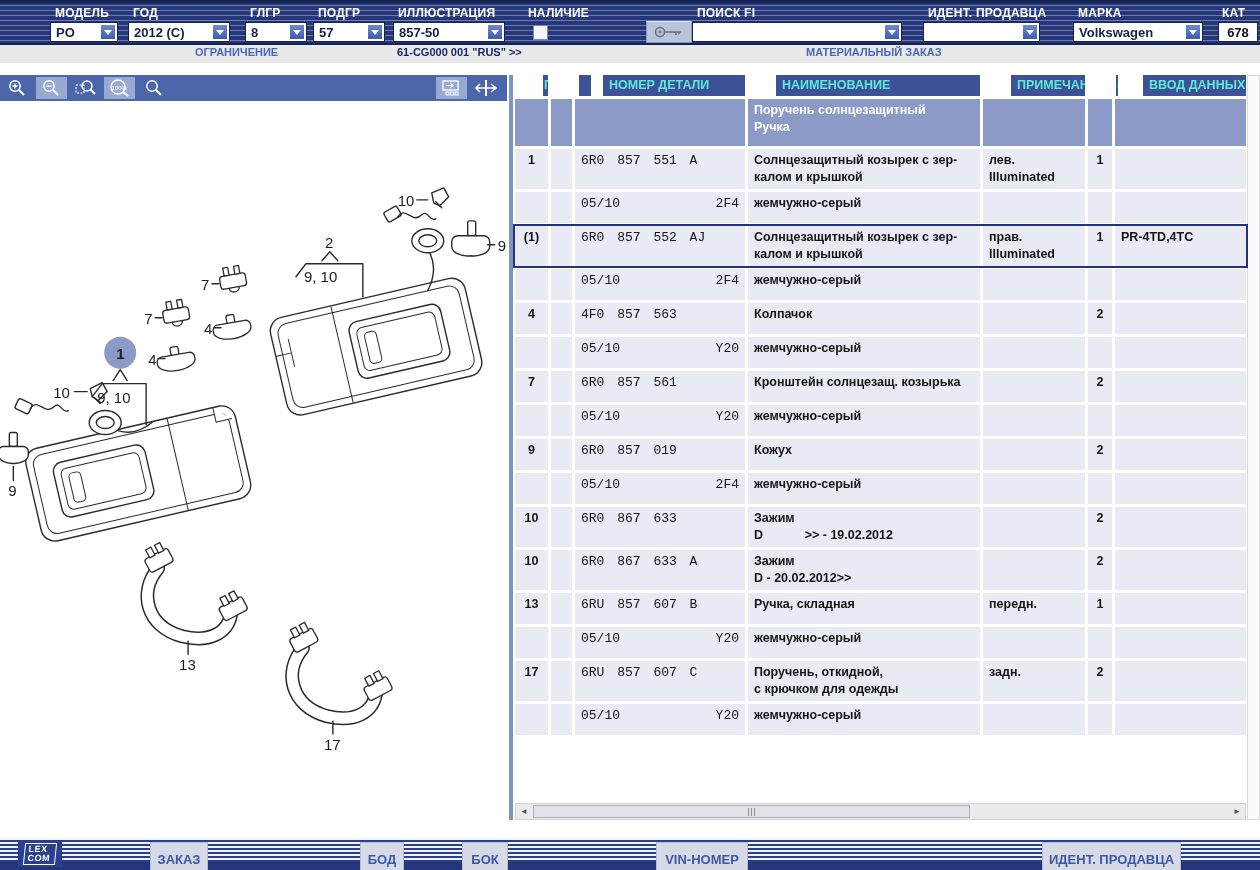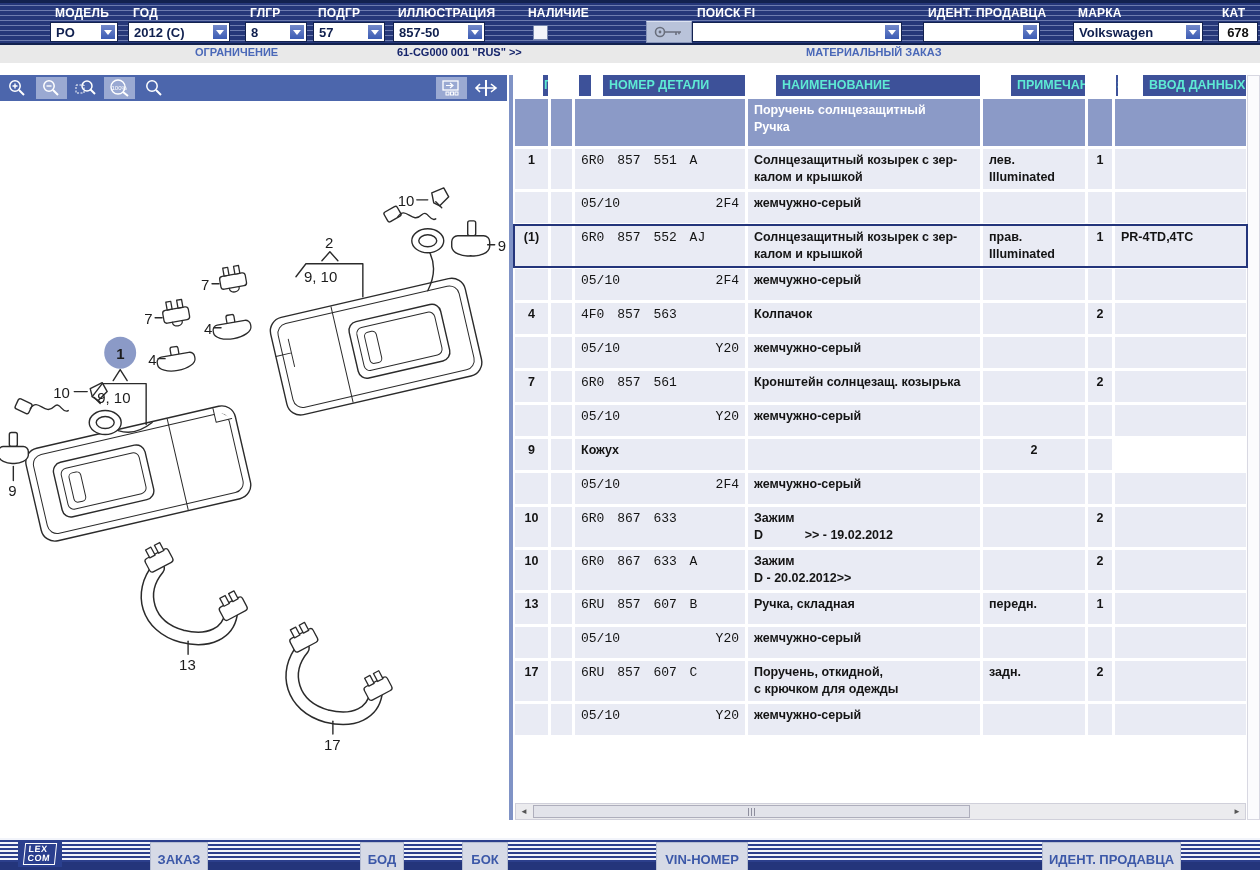--- a/index.html
+++ b/index.html
@@ -92,21 +92,21 @@
 
     <span class="tlabel" style="left:318px">ПОДГР</span>
     <div class="sel" style="left:313px;width:72px">
         <span>57</span>
         <span class="arr">
           <i></i>
         </span>
       </div>
 
     <span class="tlabel" style="left:398px">ИЛЛЮСТРАЦИЯ</span>
-    <div class="sel" style="left:393px;width:92px">
+    <div class="sel" style="left:393px;width:112px">
         <span>857-50</span>
         <span class="arr">
           <i></i>
         </span>
       </div>
 
     <span class="tlabel" style="left:528px">НАЛИЧИЕ</span>
     <div class="chk" style="left:533px"></div>
 
     <div class="keybtn">
@@ -484,20 +484,21 @@
           <div class="c name">
             <div>жемчужно-серый</div>
           </div>
           <div class="c note"></div>
           <div class="c st"></div>
           <div class="c entry"></div>
         </div>
         <div class="trow part">
           <div class="c pos">9</div>
           <div class="c blank"></div>
+          <div class="c num">6R0 857 019</div>
           <div class="c name">
             <div>Кожух</div>
           </div>
           <div class="c note"></div>
           <div class="c st">2</div>
           <div class="c entry"></div>
         </div>
         <div class="trow colorrow">
           <div class="c pos"></div>
           <div class="c blank"></div>

